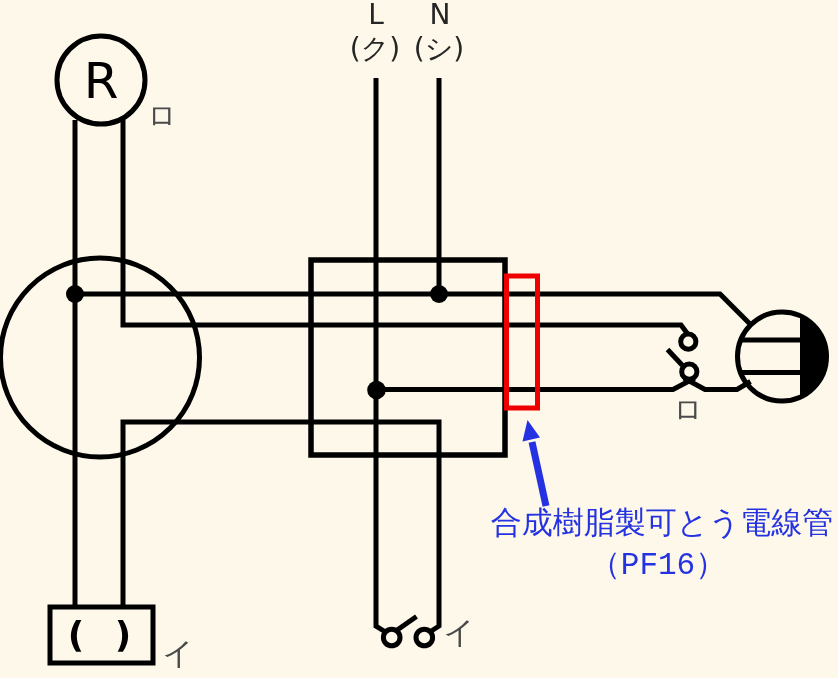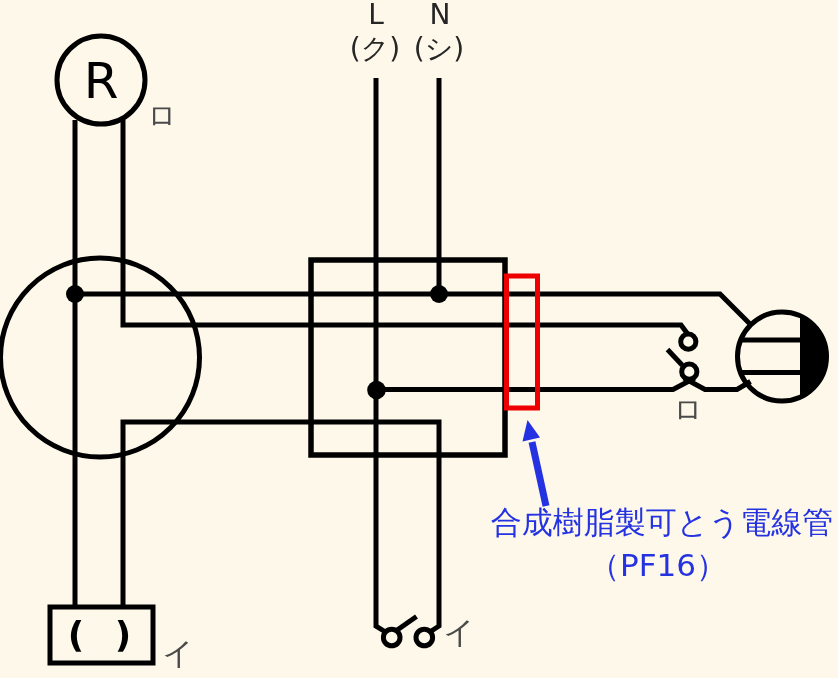--- a/index.html
+++ b/index.html
@@ -93,15 +93,15 @@
   <div class="lbl ink" style="left:101px;top:81px;font-size:50px;">R</div>
   <div class="lbl gray" style="left:162px;top:116px;font-size:28px;">ロ</div>
 
   <div class="lbl ink" style="left:104px;top:635px;font-size:36px;font-weight:bold;letter-spacing:9px;">( )</div>
   <div class="lbl gray" style="left:178px;top:653px;font-size:31px;">イ</div>
 
   <div class="lbl gray" style="left:688px;top:410px;font-size:28px;">ロ</div>
   <div class="lbl gray" style="left:459px;top:632px;font-size:31px;">イ</div>
 
   <div class="lbl blue" style="left:662px;top:522px;font-size:31px;">合成樹脂製可とう電線管</div>
-  <div class="lbl blue" style="left:658px;top:565px;font-size:31px;">（PF16）</div>
+  <div class="lbl blue" style="left:658px;top:565px;font-size:31px;font-family:Liberation Mono, monospace;">（PF16）</div>
 
 </div>
 
 </body></html>

